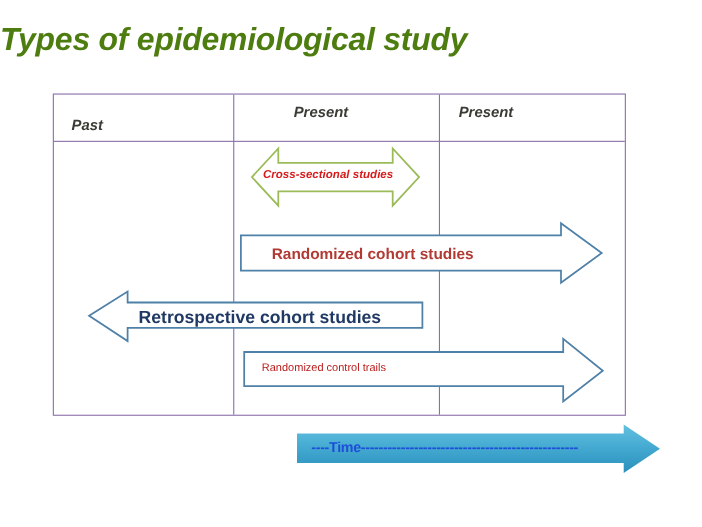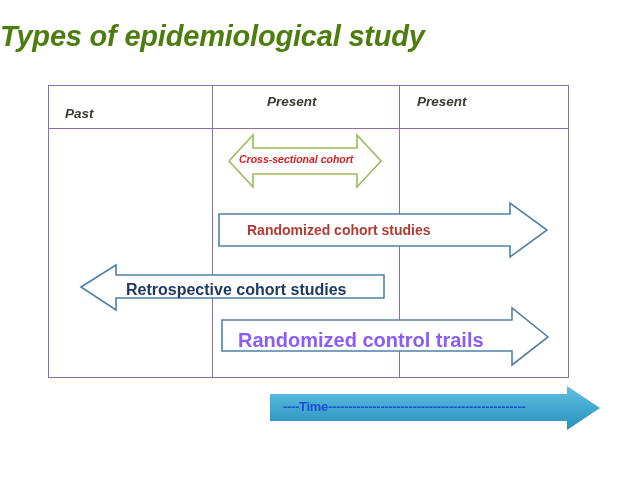--- a/index.html
+++ b/index.html
@@ -102,23 +102,23 @@
   #label-retrospective {
     left: 126px;
     top: 281px;
     font-size: 16px;
     font-weight: bold;
     color: #1F3864;
   }
   #label-randomized {
     left: 238px;
     top: 329px;
-    font-size: 20px;
-    font-weight: bold;
-    color: #8b5cf6;
+    font-size: 10px;
+    font-weight: normal;
+    color: #b91c1c;
   }
   #label-time {
     position: absolute;
     left: 283px;
     top: 399px;
     font-size: 13px;
     font-weight: bold;
     color: #1d4ed8;
     letter-spacing: -0.3px;
     white-space: nowrap;
@@ -154,21 +154,21 @@
     <polygon points="219,214 510,214 510,203 547,230 510,257 510,246 219,246" fill="#ffffff" stroke="#4F81A8" stroke-width="1.6" stroke-linejoin="miter"></polygon>
 
     <polygon points="81,287 116,265 116,275 384,275 384,298 116,298 116,310" fill="#ffffff" stroke="#4F81A8" stroke-width="1.6" stroke-linejoin="miter"></polygon>
 
     <polygon points="222,320 512,320 512,308 548,337 512,365 512,351 222,351" fill="#ffffff" stroke="#4F81A8" stroke-width="1.6" stroke-linejoin="miter"></polygon>
 
     <polygon points="270,394 567,394 567,386 600,408 567,430 567,421 270,421" fill="url(#time-grad)" stroke="none"></polygon>
   </svg>
 </div>
 
-<div id="label-cross-sectional" class="arrow-label">Cross-sectional cohort</div>
+<div id="label-cross-sectional" class="arrow-label">Cross-sectional studies</div>
 
 <div id="label-prospective" class="arrow-label">Randomized cohort studies</div>
 
 <div id="label-retrospective" class="arrow-label">Retrospective cohort studies</div>
 
 <div id="label-randomized" class="arrow-label">Randomized control trails</div>
 
 <div id="label-time">----Time-------------------------------------------------</div>
 
 </body></html>

